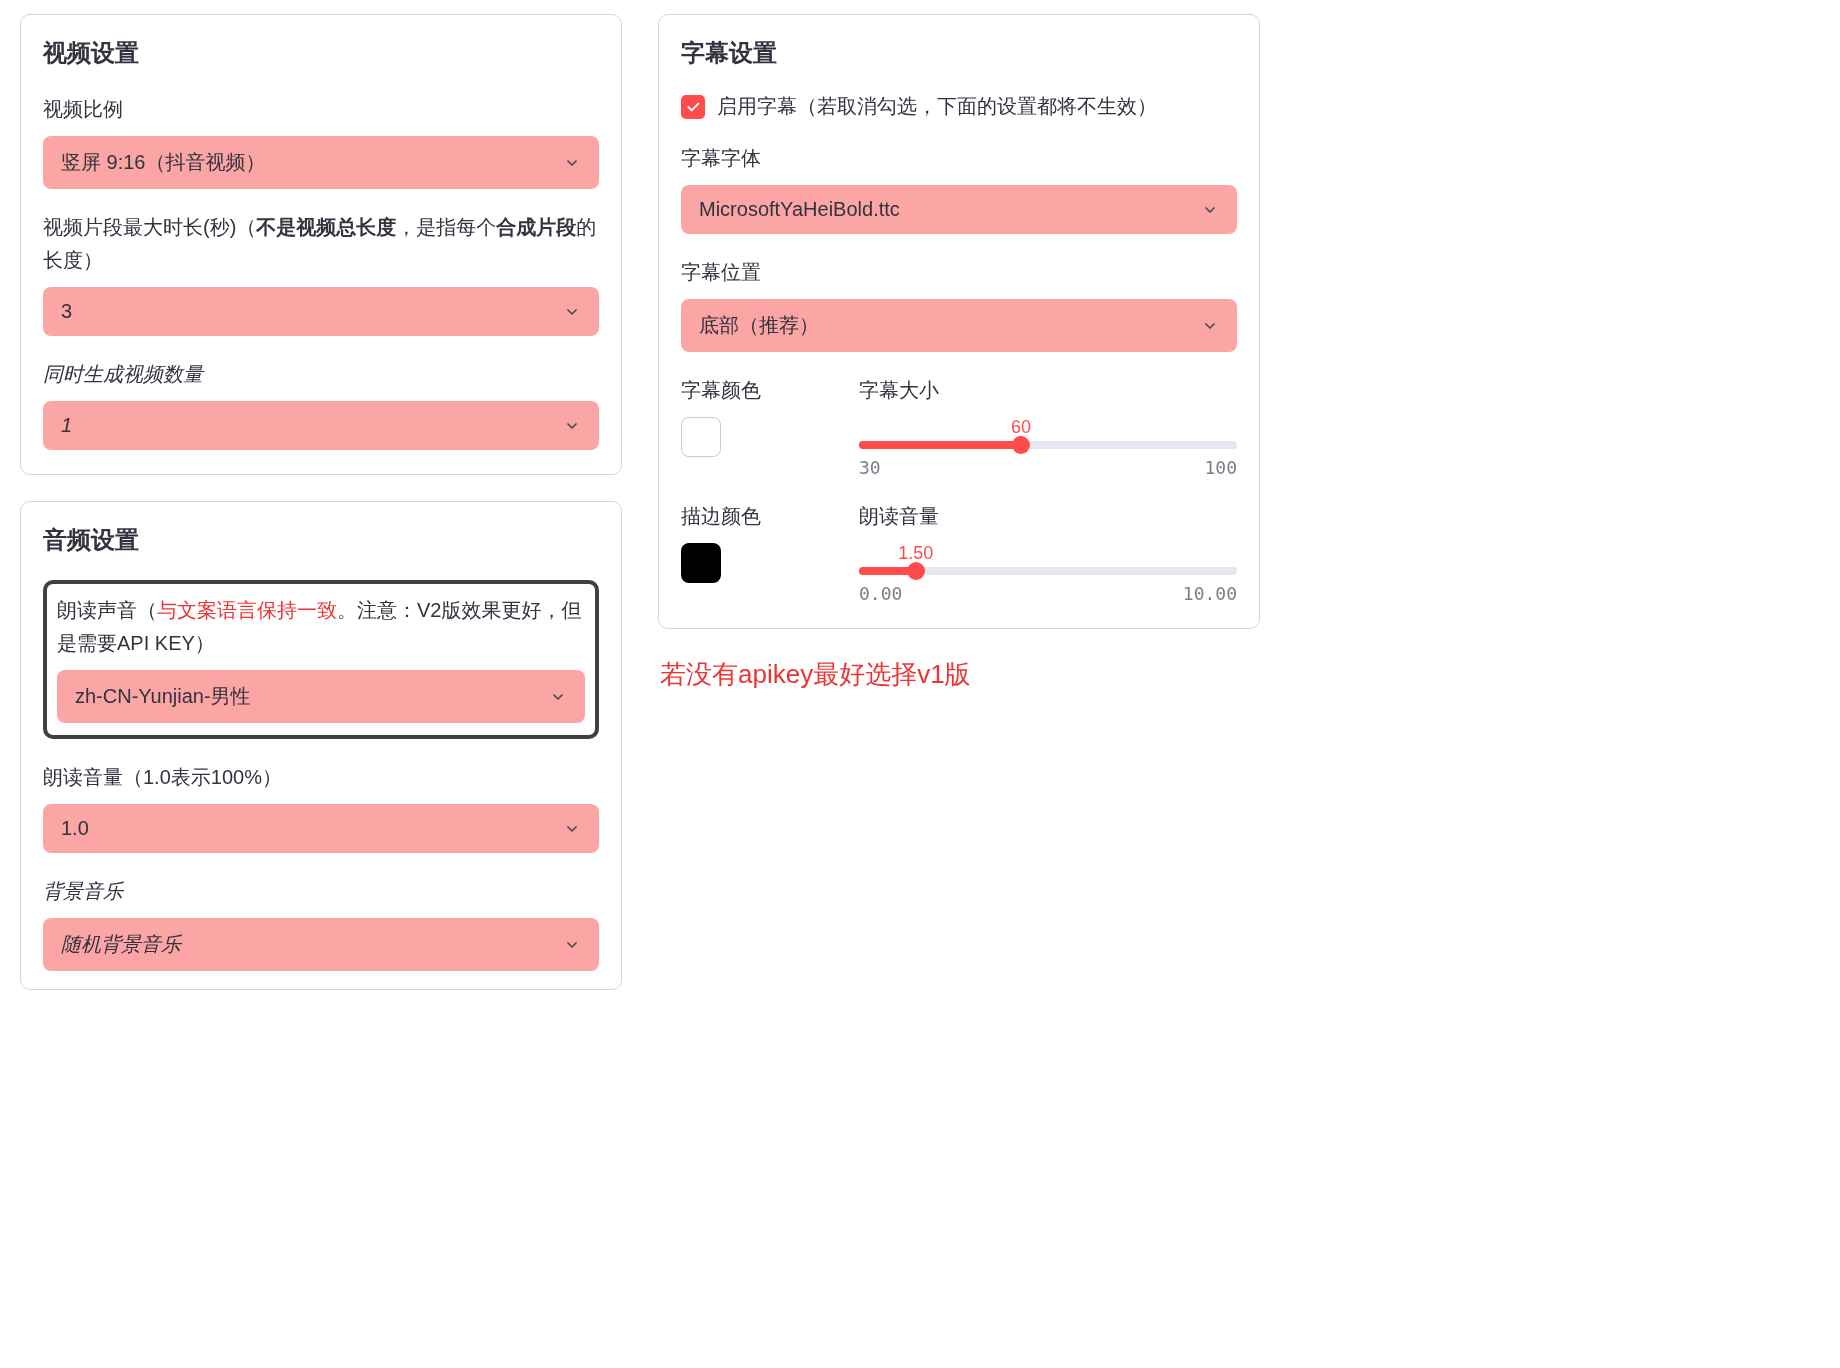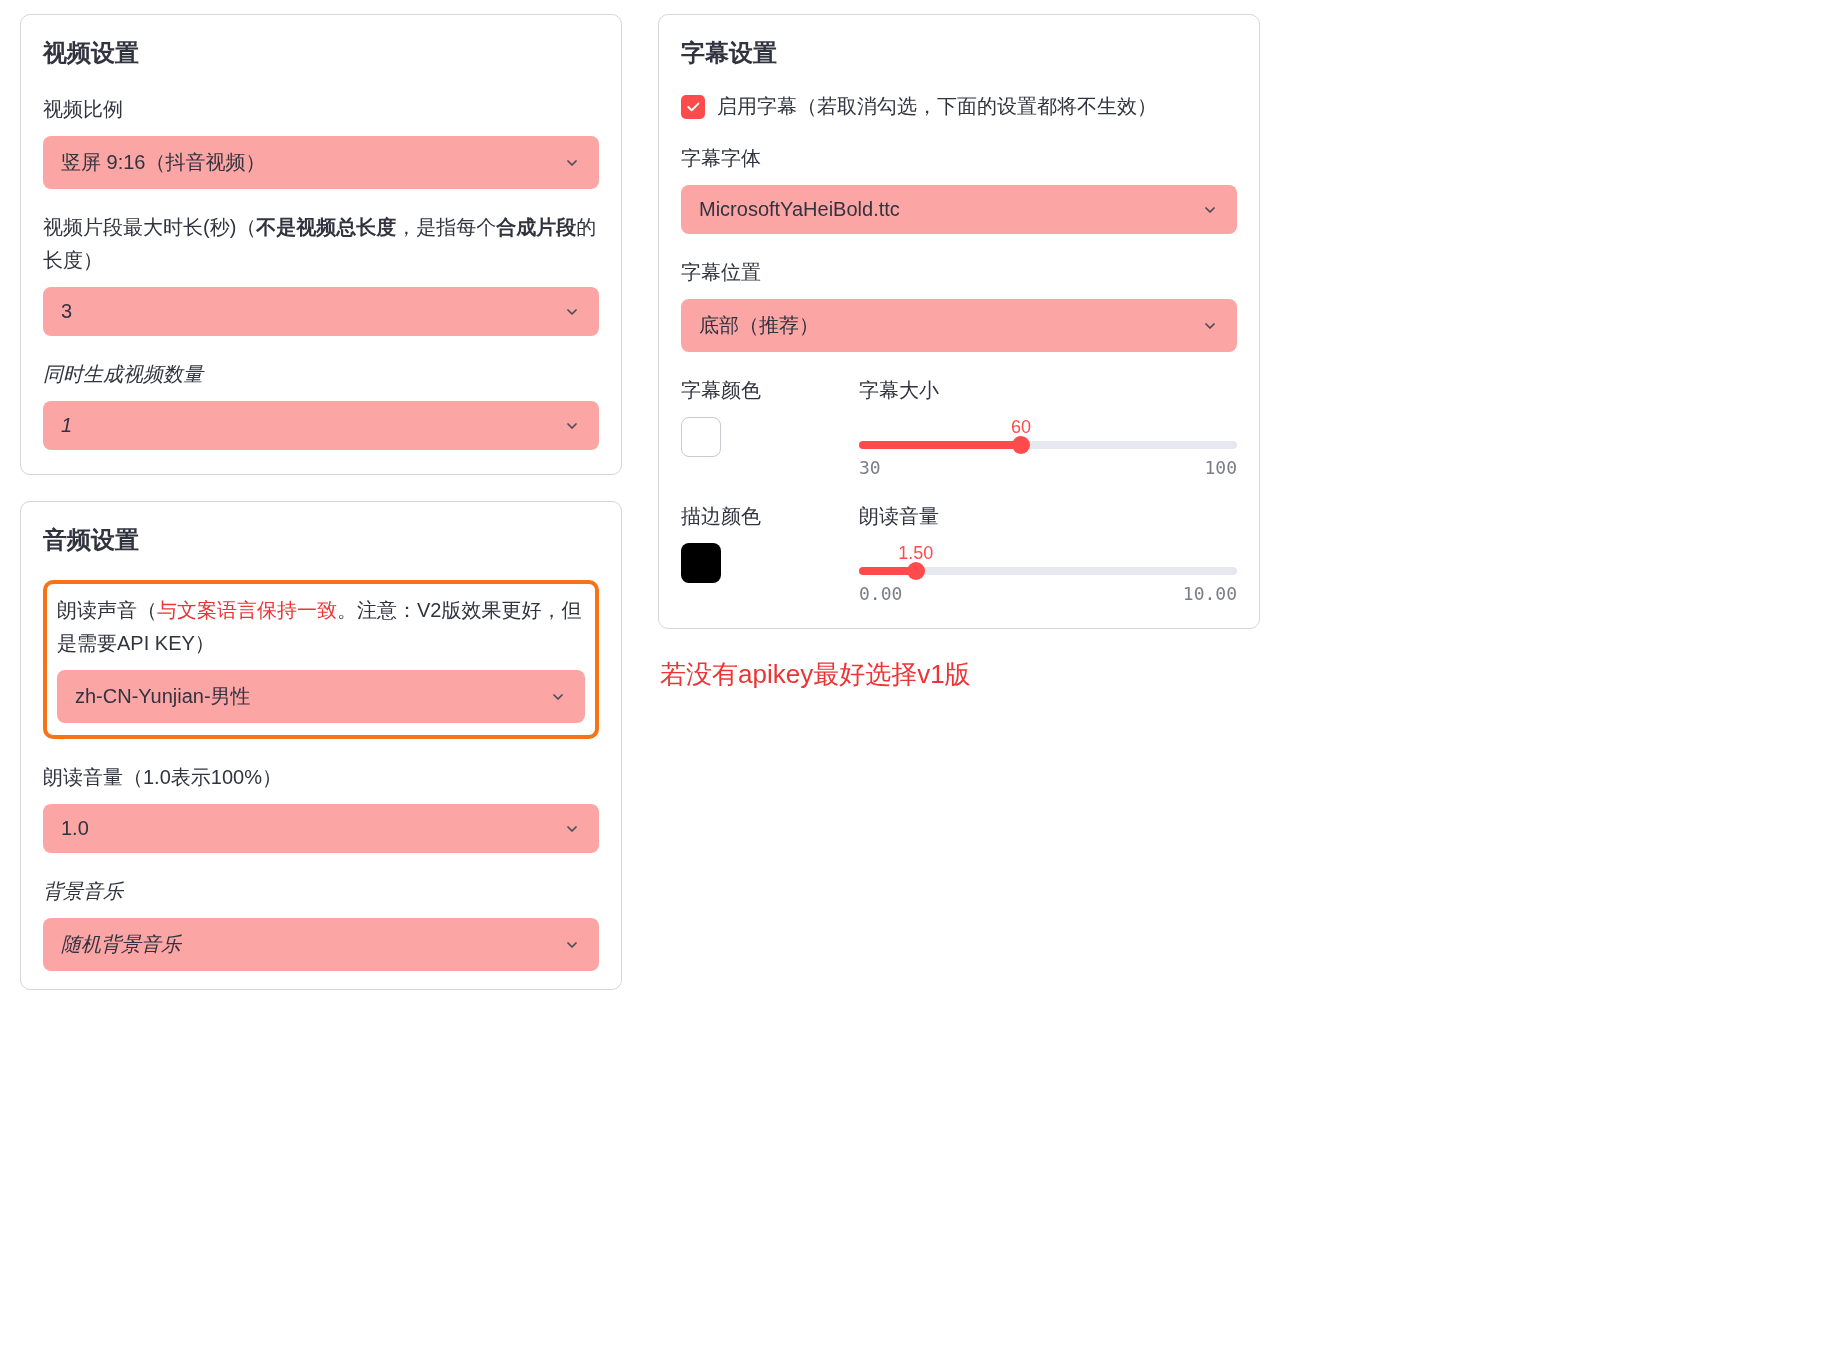--- a/index.html
+++ b/index.html
@@ -56,21 +56,21 @@
     color: #31333f;
   }
   .chevron {
     width: 18px; height: 18px;
     display: inline-flex; align-items: center; justify-content: center;
   }
   .chevron svg { width: 16px; height: 16px; }
   .chevron svg path { stroke: #4a4c56; stroke-width: 2.6; fill: none; stroke-linecap: round; stroke-linejoin: round; }
 
   .highlight-box {
-    border: 4px solid #f97316;
+    border: 4px solid #404040;
     border-radius: 10px;
     padding: 10px 10px 12px 10px;
     margin-bottom: 22px;
   }
   .highlight-box .field-label { margin-bottom: 10px; }
   .red-text { color: #ec3434; }
 
   .checkbox-row {
     display: flex;
     align-items: center;

